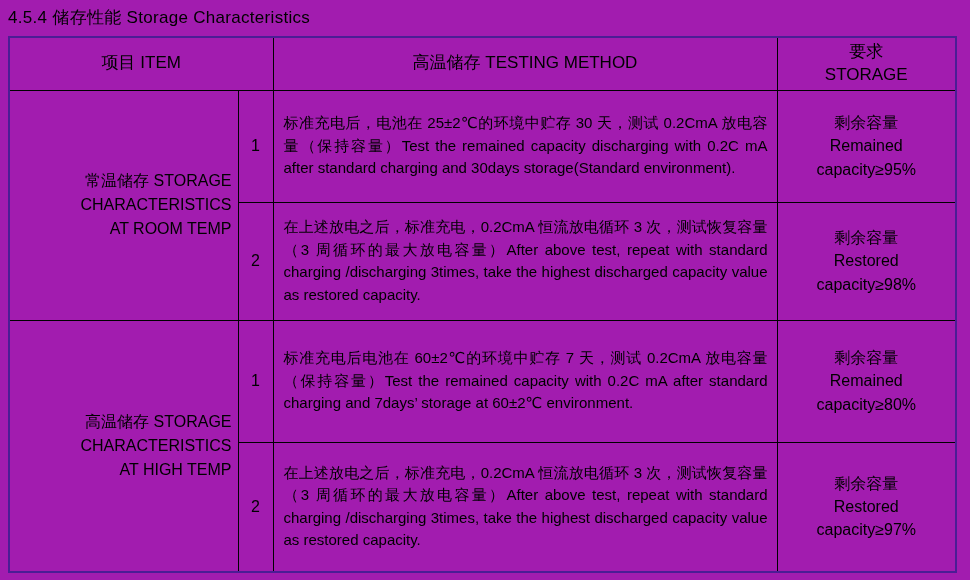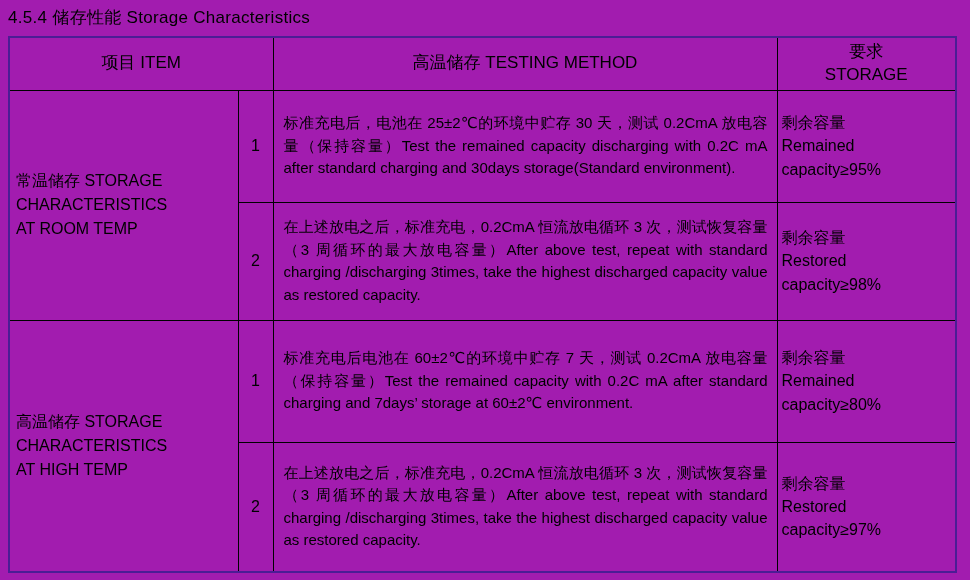--- a/index.html
+++ b/index.html
@@ -46,41 +46,41 @@
   .spec-table th {
     font-weight: normal;
     font-size: 17px;
     text-align: center;
     white-space: pre-line;
     line-height: 1.35;
     height: 53px;
     padding: 2px 4px;
   }
   td.cell-item {
-    text-align: left;
+    text-align: right;
     font-size: 16px;
     line-height: 1.5;
     white-space: pre-line;
     padding: 2px 6px;
     margin-left: 17px;
   }
   td.cell-num {
     text-align: center;
     font-size: 16px;
     padding: 0;
   }
   td.cell-method {
     font-size: 15px;
     line-height: 1.5;
     text-align: justify;
     padding: 6px 9px 6px 10px;
     margin-left: 46px;
   }
   td.cell-standard {
-    text-align: left;
+    text-align: center;
     font-size: 16px;
     line-height: 1.45;
     white-space: pre-line;
     padding: 2px 4px;
   }
   tr.r1 { height: 112px; }
   tr.r2 { height: 118px; }
   tr.r3 { height: 122px; }
   tr.r4 { height: 130px; }
 </style>

